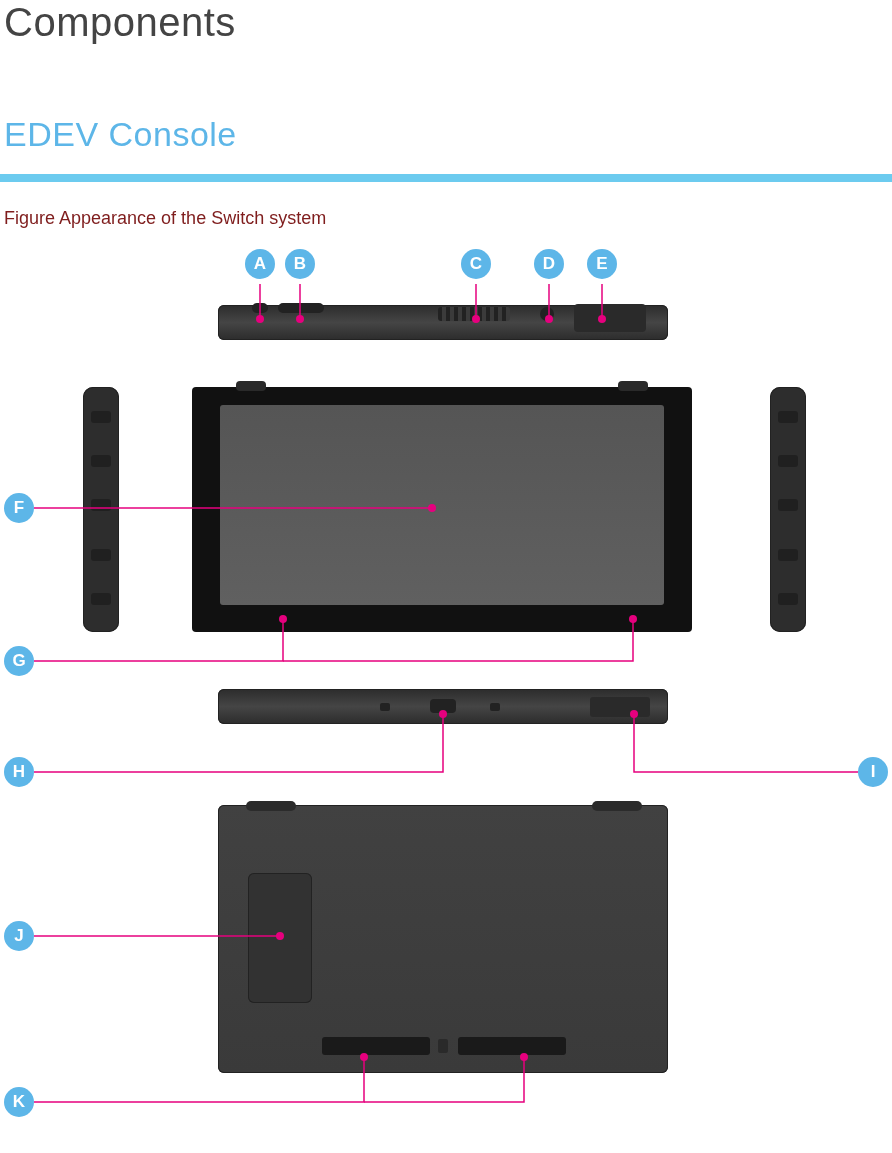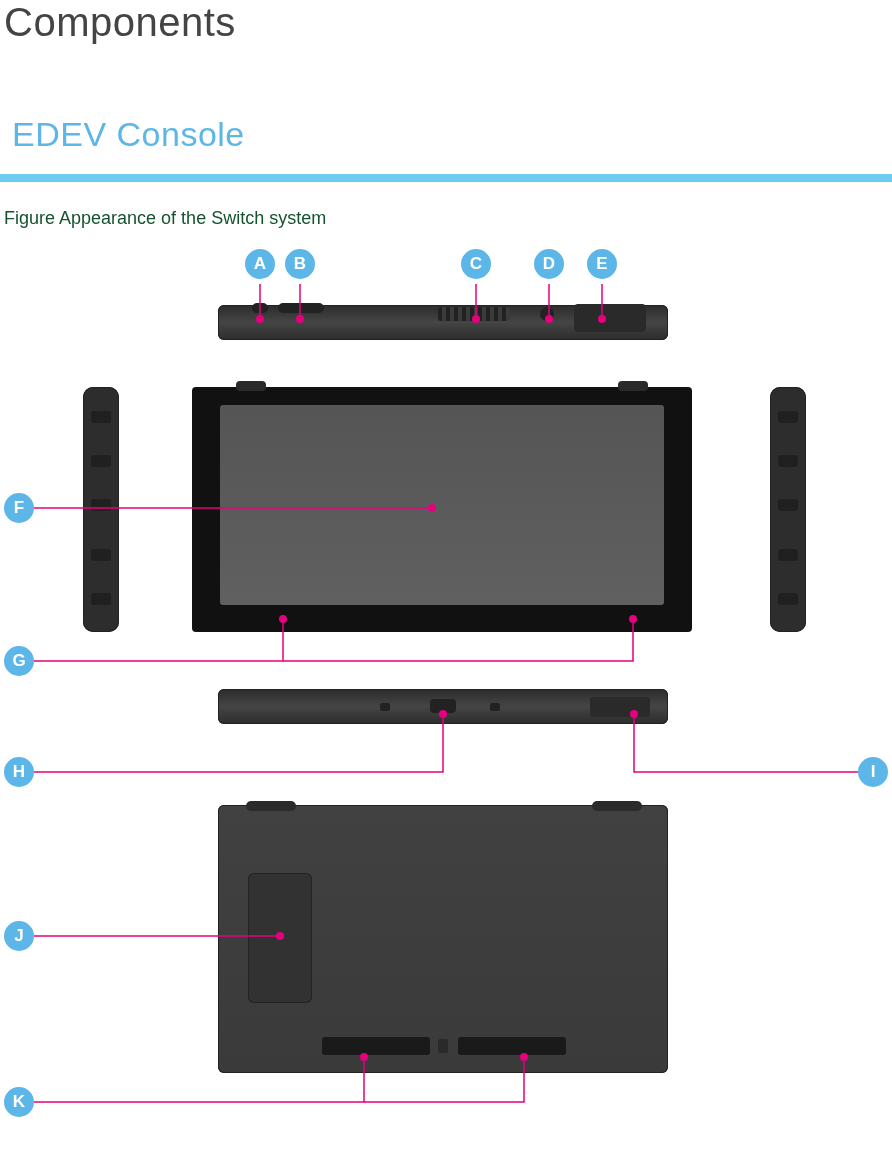--- a/index.html
+++ b/index.html
@@ -1,20 +1,20 @@
 <!DOCTYPE html>
 <html><head>
 <meta charset="utf-8">
 <style>
   html,body{margin:0;padding:0;background:#fff;font-family:"Helvetica Neue",Arial,sans-serif;color:#222;width:892px;}
   .page{padding:0 0 40px 0;}
   h1.page-title{font-size:40px;font-weight:400;color:#444;margin:0 0 70px 4px;letter-spacing:.5px;}
-  h2.section-title{font-size:34px;font-weight:400;color:#5db6e8;margin:0 0 20px 12px;letter-spacing:.5px;}
+  h2.section-title{font-size:34px;font-weight:400;color:#5db6e8;margin:0 0 20px 4px;letter-spacing:.5px;}
   .hr{height:8px;background:#6ccbef;margin:0 0 26px 0;}
-  .fig-caption{font-size:18px;color:#14532d;margin:0 0 20px 4px;}
+  .fig-caption{font-size:18px;color:#7f1d1d;margin:0 0 20px 4px;}
   .figure{position:relative;width:892px;height:870px;}
   
   .badge{position:absolute;width:30px;height:30px;border-radius:15px;background:#5db6e8;color:#fff;font-weight:700;font-size:17px;line-height:30px;text-align:center;font-family:Arial,sans-serif;z-index:5;}
   
   .line{position:absolute;stroke:#e6007e;stroke-width:1.5;fill:none;z-index:3;}
   .dot{position:absolute;width:8px;height:8px;border-radius:4px;background:#e6007e;z-index:4;}
   
   .piece{position:absolute;background:#3b3b3b;border-radius:6px;box-shadow:inset 0 0 0 1px #222;}
   .darker{background:#2d2d2d;}
   .screen{position:absolute;background:#111;border-radius:4px;}

